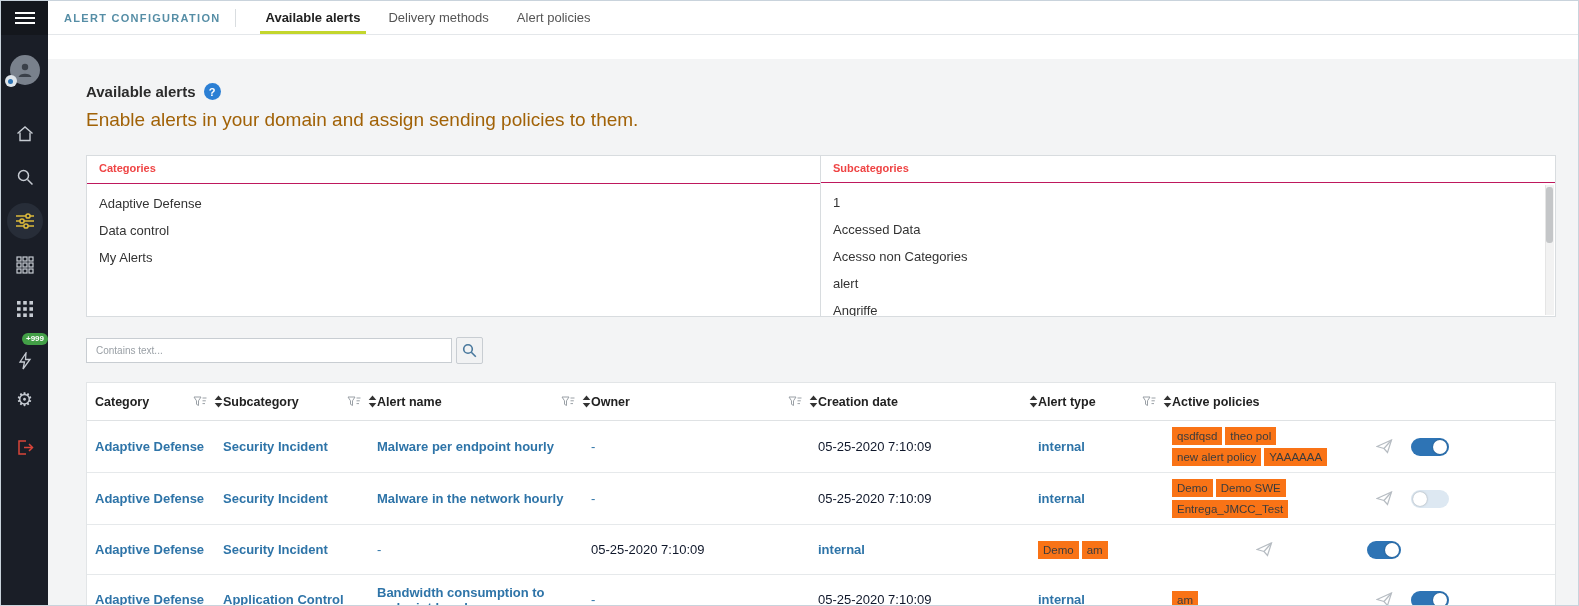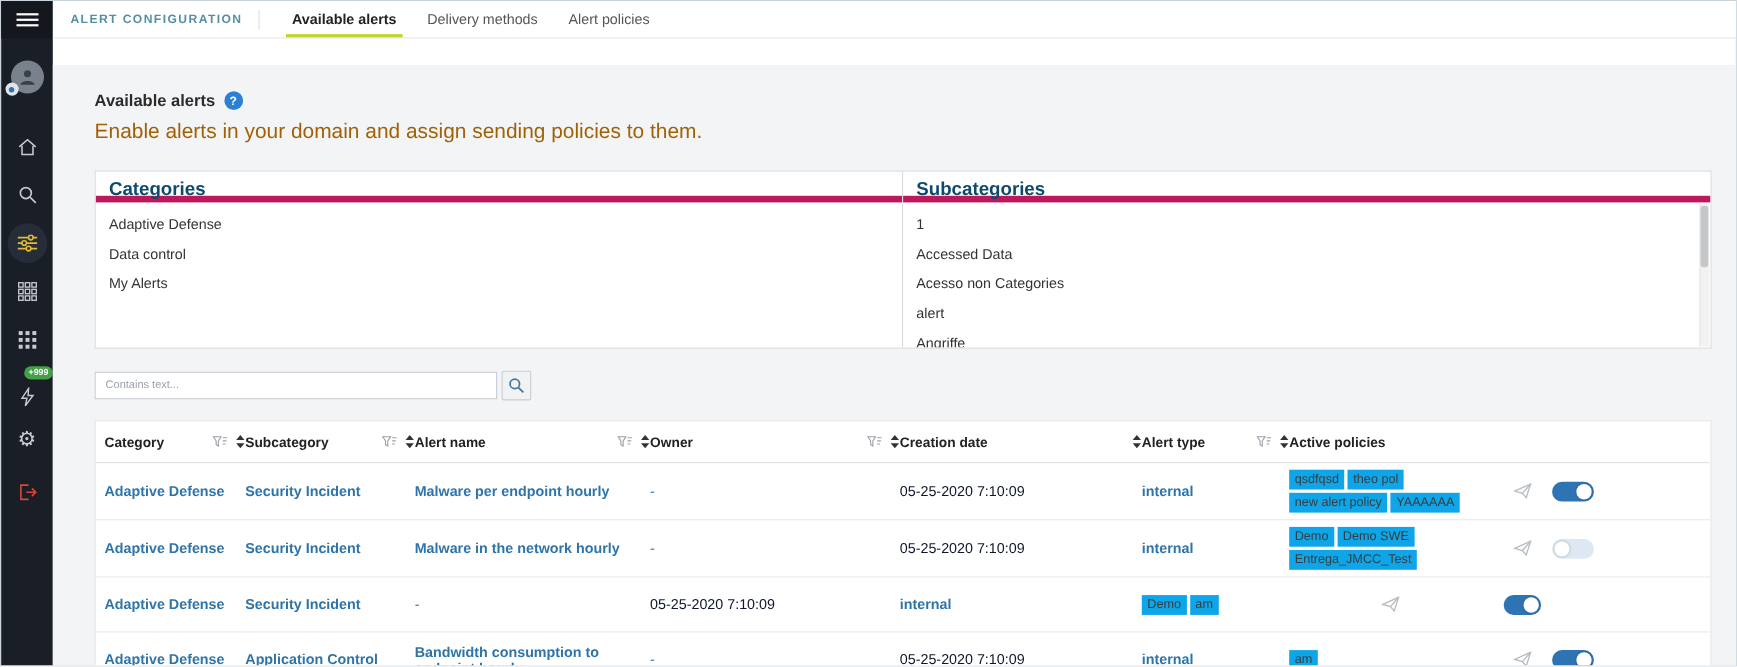--- a/index.html
+++ b/index.html
@@ -41,21 +41,21 @@
   .page-head{display:flex;align-items:center;gap:8px;}
   .page-head h1{font-size:15px;margin:0;color:#2b2b2b;font-weight:bold;}
   .help{width:17px;height:17px;border-radius:50%;background:#2b7fd4;color:#fff;font-size:11px;font-weight:bold;display:flex;align-items:center;justify-content:center;cursor:pointer;}
   .subtitle{margin:9px 0 0;font-size:19px;color:#a16207;}
 
   
   .dual-panel{margin-top:24px;background:#fff;border:1px solid #d8dcdf;height:162px;display:flex;overflow:hidden;}
   .panel-col{display:flex;flex-direction:column;position:relative;}
   .panel-col.categories{flex:0 0 50%;border-right:1px solid #d8dcdf;}
   .panel-col.subcategories{flex:1;}
-  .panel-header{font-size:17px;font-weight:bold;color:#0c4a6e;padding:6px 12px;border-bottom:6px solid #be185d;height:28px;}
+  .panel-header{font-size:11px;font-weight:bold;color:#ef4444;padding:6px 12px;border-bottom:1px solid #be185d;height:28px;}
   .panel-body{padding:6px 0;overflow:hidden;}
   .panel-item{font-size:13px;color:#333;padding:6px 12px;cursor:pointer;white-space:nowrap;}
   .scrollbar-track{position:absolute;right:1px;top:29px;bottom:1px;width:9px;background:#f2f2f2;border-left:1px solid #e5e5e5;}
   .scrollbar-thumb{position:absolute;right:1px;top:2px;width:7px;height:56px;background:#c4c6c8;border-radius:3px;cursor:pointer;}
 
   
   .search-row{margin-top:20px;display:flex;align-items:center;}
   .search-row input{width:366px;height:25px;border:1px solid #c8cdd2;padding:0 9px;font-size:10px;color:#0369a1;background:#fff;outline:none;}
   .search-row input::placeholder{color:#9aa0a6;}
   .search-btn{width:27px;height:27px;margin-left:4px;border:1px solid #c8cdd2;background:#f1f2f3;display:flex;align-items:center;justify-content:center;cursor:pointer;border-radius:2px;padding:0;}
@@ -65,21 +65,21 @@
   .thead,.trow{display:grid;grid-template-columns:128px 154px 214px 227px 220px 134px 195px 44px 1fr;padding-left:8px;align-items:center;}
   .thead{height:38px;border-bottom:1px solid #dfe2e4;}
   .hcell{display:flex;align-items:center;font-size:12.5px;font-weight:bold;color:#222;gap:7px;}
   .hcell .icons{margin-left:auto;display:flex;align-items:center;gap:7px;}
   .trow{min-height:50px;border-bottom:1px solid #e6e9eb;font-size:13px;}
   .cell{padding:6px 10px 6px 0;}
   .link{color:#2e74a8;font-weight:bold;cursor:pointer;}
   .plain{color:#0f172a;}
   .dash{color:#2e74a8;font-weight:normal;cursor:default;}
   .tags{display:flex;flex-wrap:wrap;gap:3px;align-items:center;}
-  .tag{background:#0ea5e9;color:#3c3c3c;font-size:11.5px;padding:2px 5px;white-space:nowrap;line-height:14px;}
+  .tag{background:#f97316;color:#3c3c3c;font-size:11.5px;padding:2px 5px;white-space:nowrap;line-height:14px;}
   .send{display:flex;align-items:center;justify-content:center;cursor:pointer;}
   .togglecell{display:flex;align-items:center;}
   .toggle{width:38px;height:18px;border-radius:9px;position:relative;cursor:pointer;}
   .toggle.on{background:#2e74b5;}
   .toggle.off{background:#dde8f2;}
   .toggle .knob{position:absolute;top:2px;width:14px;height:14px;border-radius:50%;background:#fff;box-shadow:0 0 2px rgba(0,0,0,.35);}
   .toggle.on .knob{right:2px;}
   .toggle.off .knob{left:2px;}
 
   svg{display:block;}

